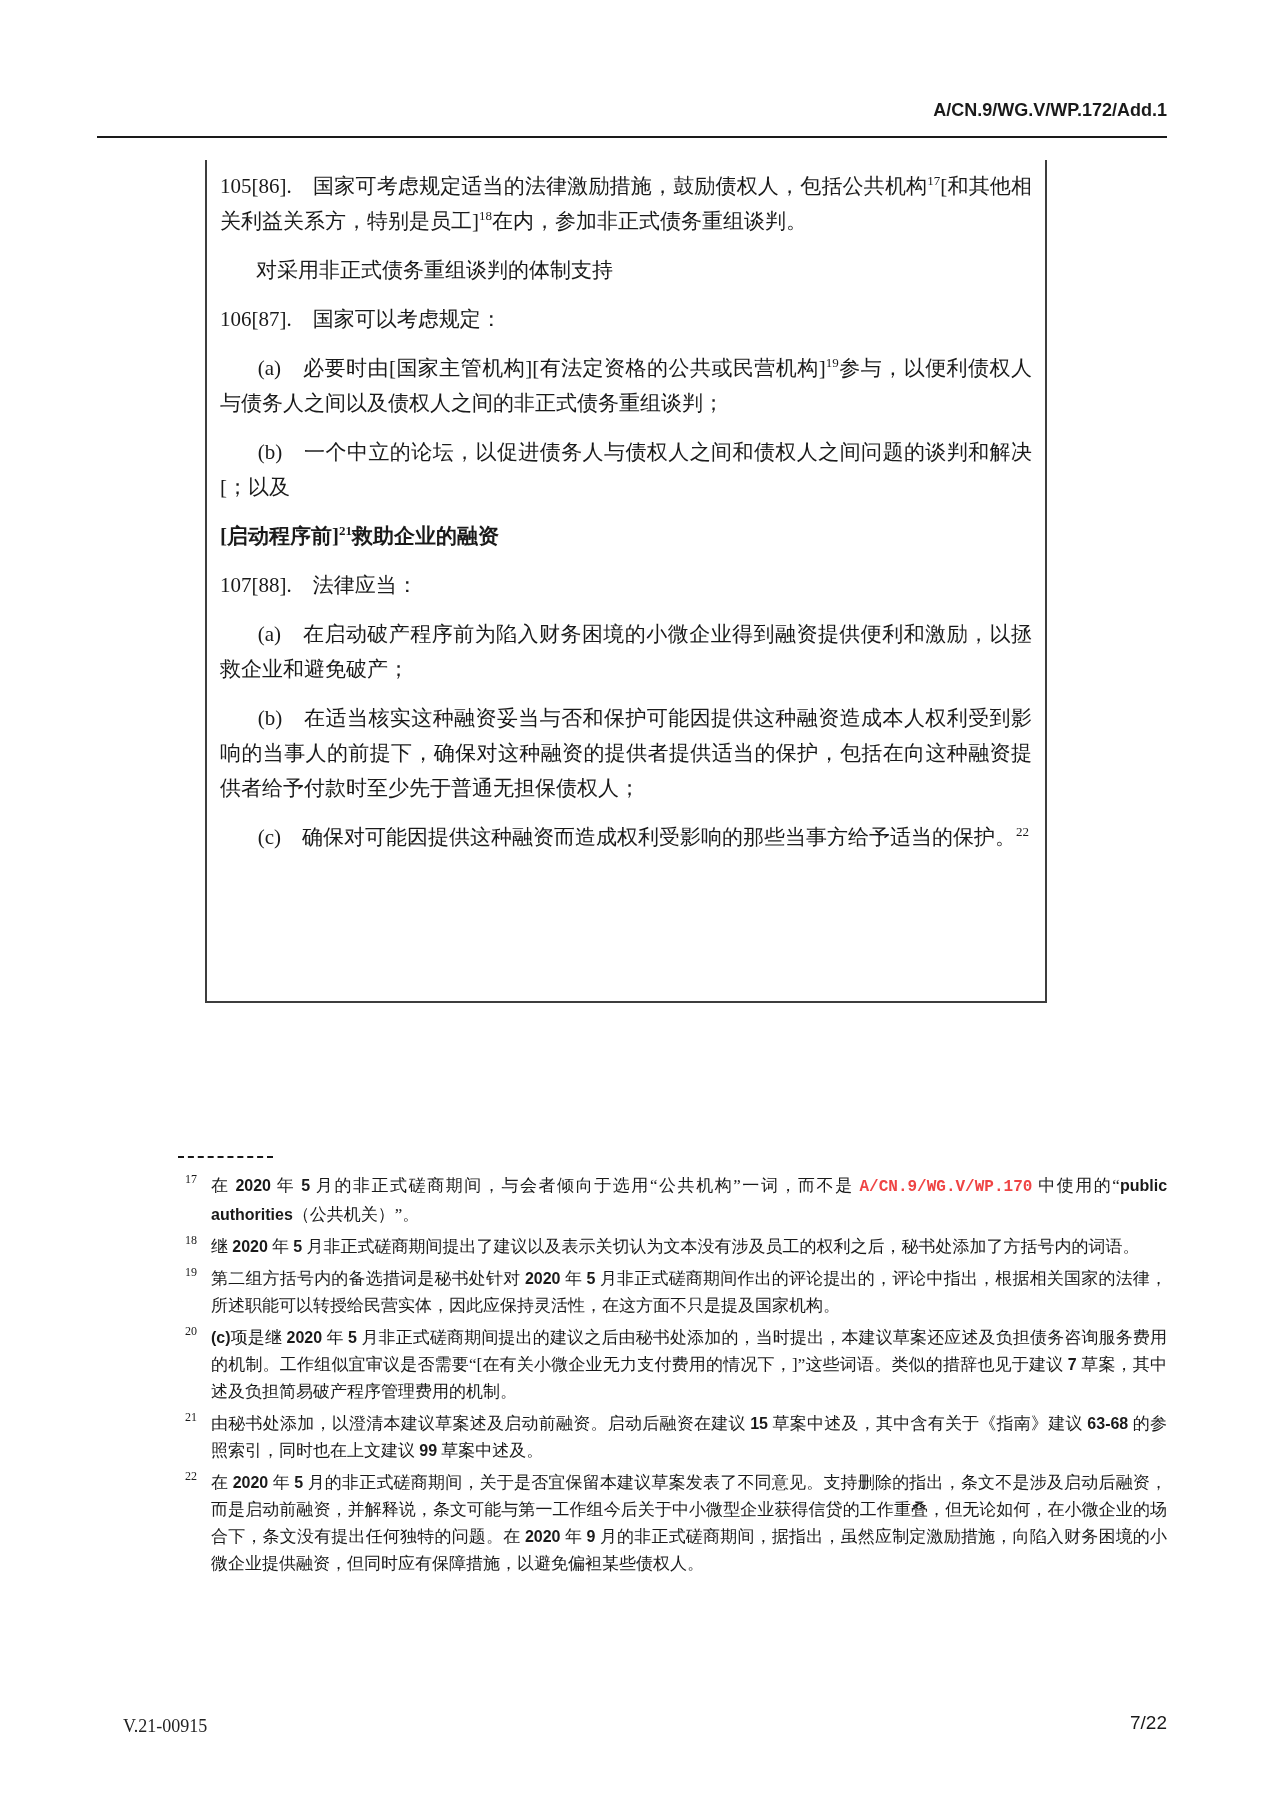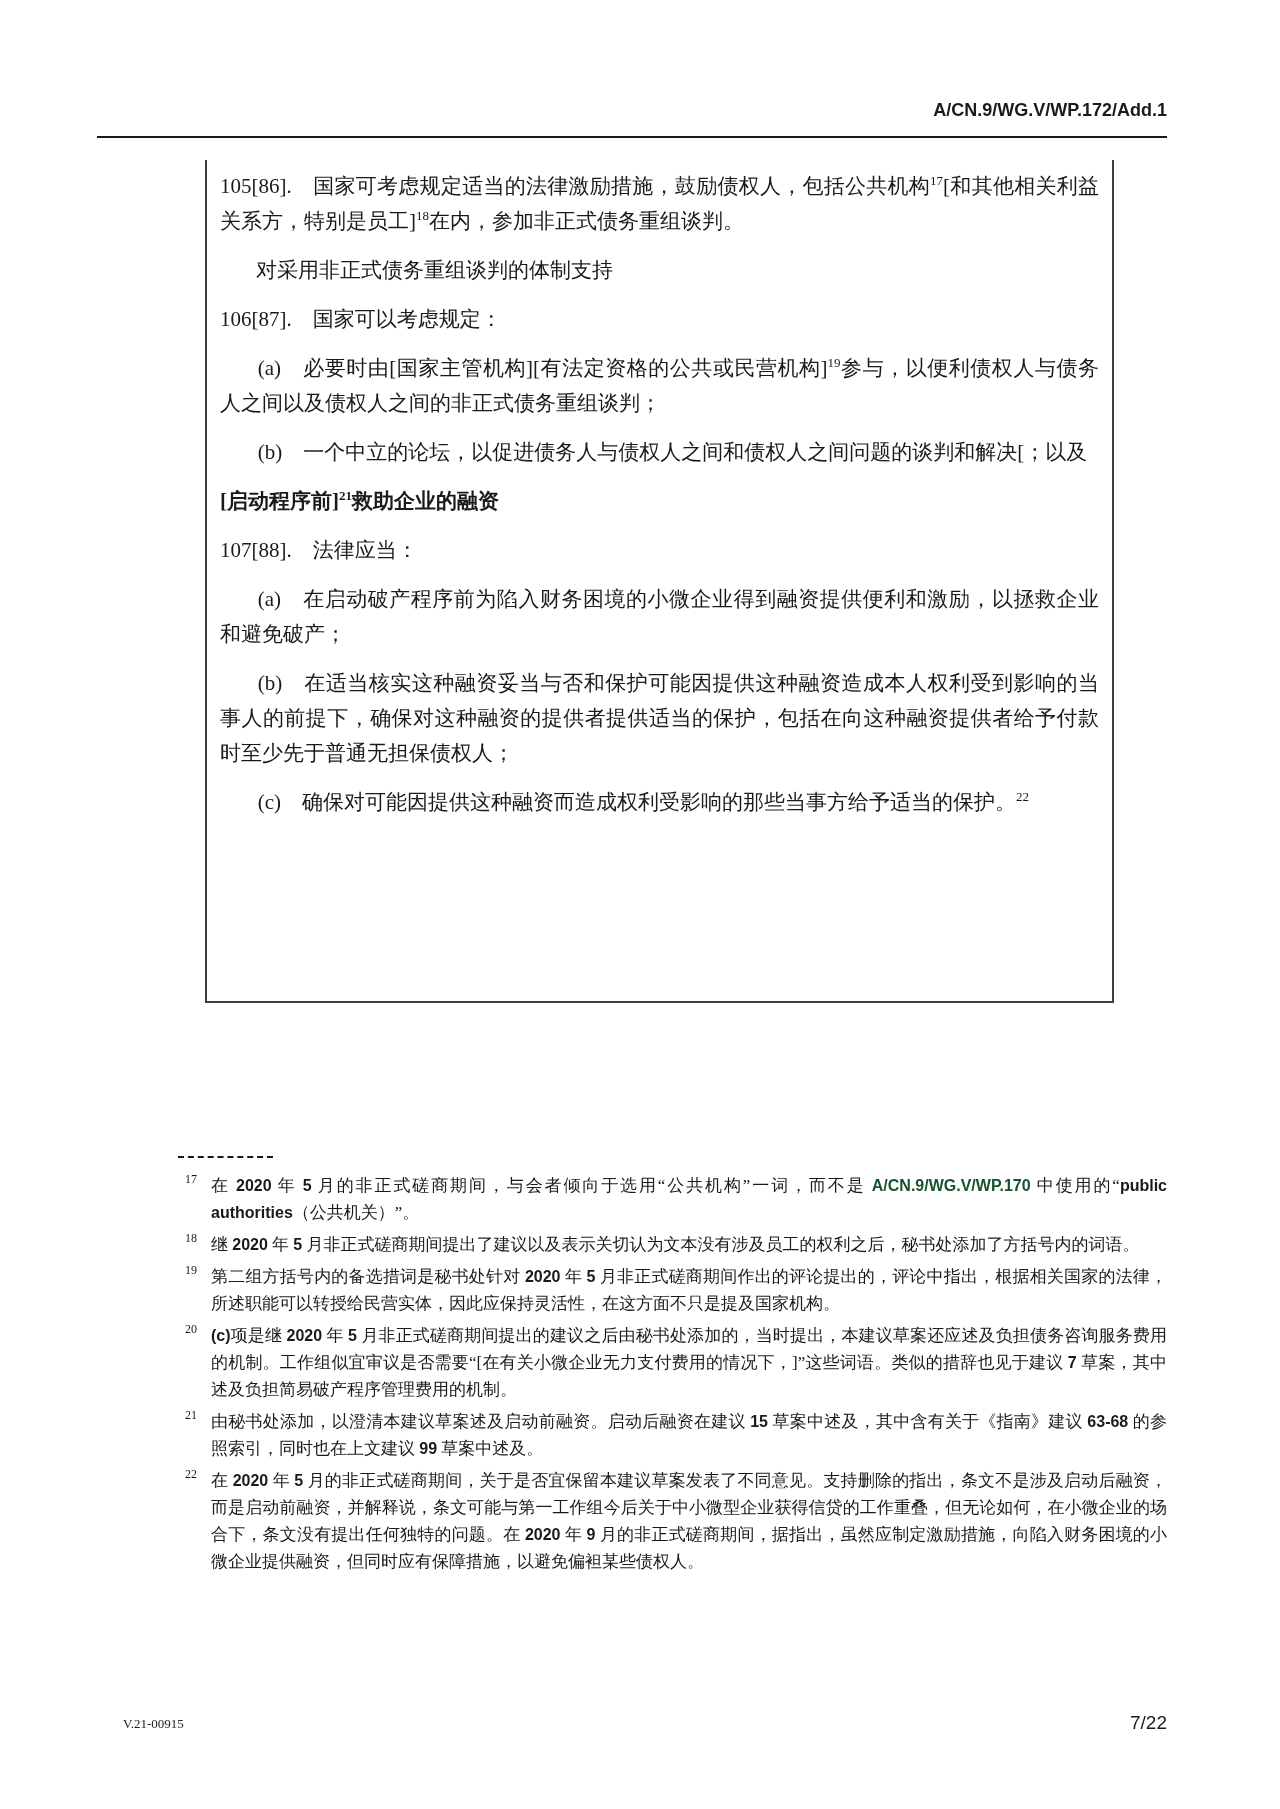--- a/index.html
+++ b/index.html
@@ -13,47 +13,47 @@
   
   .doc-symbol{
     position:absolute;top:100px;right:113px;
     font-family:"Liberation Sans","DejaVu Sans",sans-serif;
     font-weight:bold;font-size:18px;letter-spacing:0;
   }
   .header-rule{position:absolute;top:136px;left:97px;width:1070px;height:2px;background:#1a1a1a;}
 
   
   .provisions-box{
-    position:absolute;left:205px;top:160px;width:909px;height:843px;
+    position:absolute;left:205px;top:160px;width:842px;height:843px;
     box-sizing:border-box;border-left:2px solid #3d3d3d;border-right:2px solid #3d3d3d;
     border-bottom:2px solid #3d3d3d;padding:9px 13px 0 13px;overflow:hidden;
   }
   .blk{margin:0 0 14px 0;font-size:21px;line-height:35px;text-align:justify;text-justify:inter-ideograph;}
   .blk.sub{text-indent:1.8em;}
   .blk.heading-italic{margin-left:36px;}
   .blk.heading-bold{font-weight:bold;}
   .blk sup{font-size:13px;line-height:0;vertical-align:super;}
 
   
   .footnote-separator{position:absolute;left:178px;top:1156px;width:95px;height:0;border-top:2px dashed #161616;}
   .footnotes{position:absolute;left:185px;top:1172px;width:982px;}
   .fn{display:flex;margin:0 0 5px 0;}
   .fn-num{
     flex:none;width:26px;font-size:12px;line-height:27px;
     transform:translateY(-6px);text-align:left;
   }
   .fn-text{flex:1;font-size:17px;line-height:27px;text-align:justify;text-justify:inter-ideograph;}
   .num{font-family:"Liberation Sans","DejaVu Sans",sans-serif;font-weight:600;font-size:16px;}
   .doclink{
-    font-family:Liberation Sans, sans-serif;font-weight:700;font-size:16px;
-    color:#14532d;cursor:pointer;
+    font-family:Liberation Mono, monospace;font-weight:700;font-size:16px;
+    color:#ef4444;cursor:pointer;
   }
 
   
-  .footer-docnum{position:absolute;left:123px;top:1716px;font-size:13px;color:#222;text-align:center;}
+  .footer-docnum{position:absolute;left:123px;top:1716px;font-size:18px;color:#222;text-align:center;}
   .footer-page{
     position:absolute;right:113px;top:1712px;
     font-family:"Liberation Sans","DejaVu Sans",sans-serif;font-weight:normal;font-size:19px;
   }
 </style>
 </head>
 <body>
 
 <div class="page">
 

